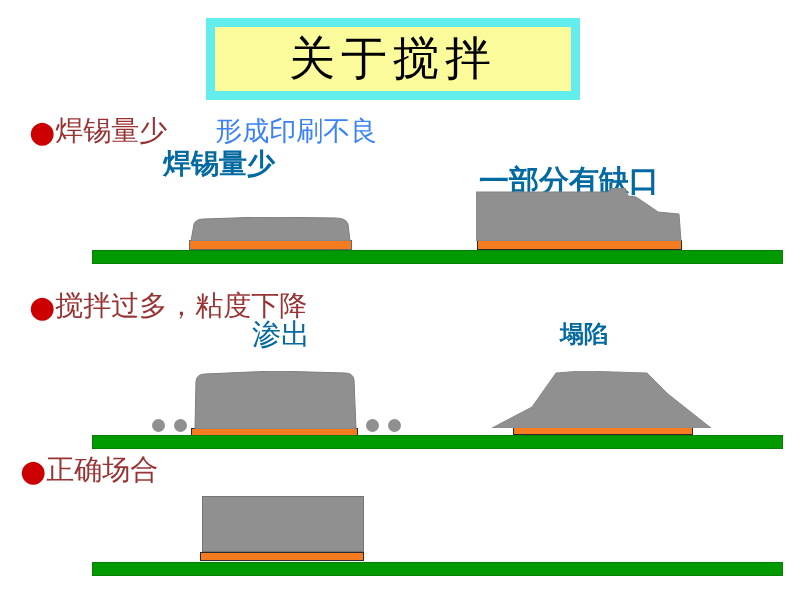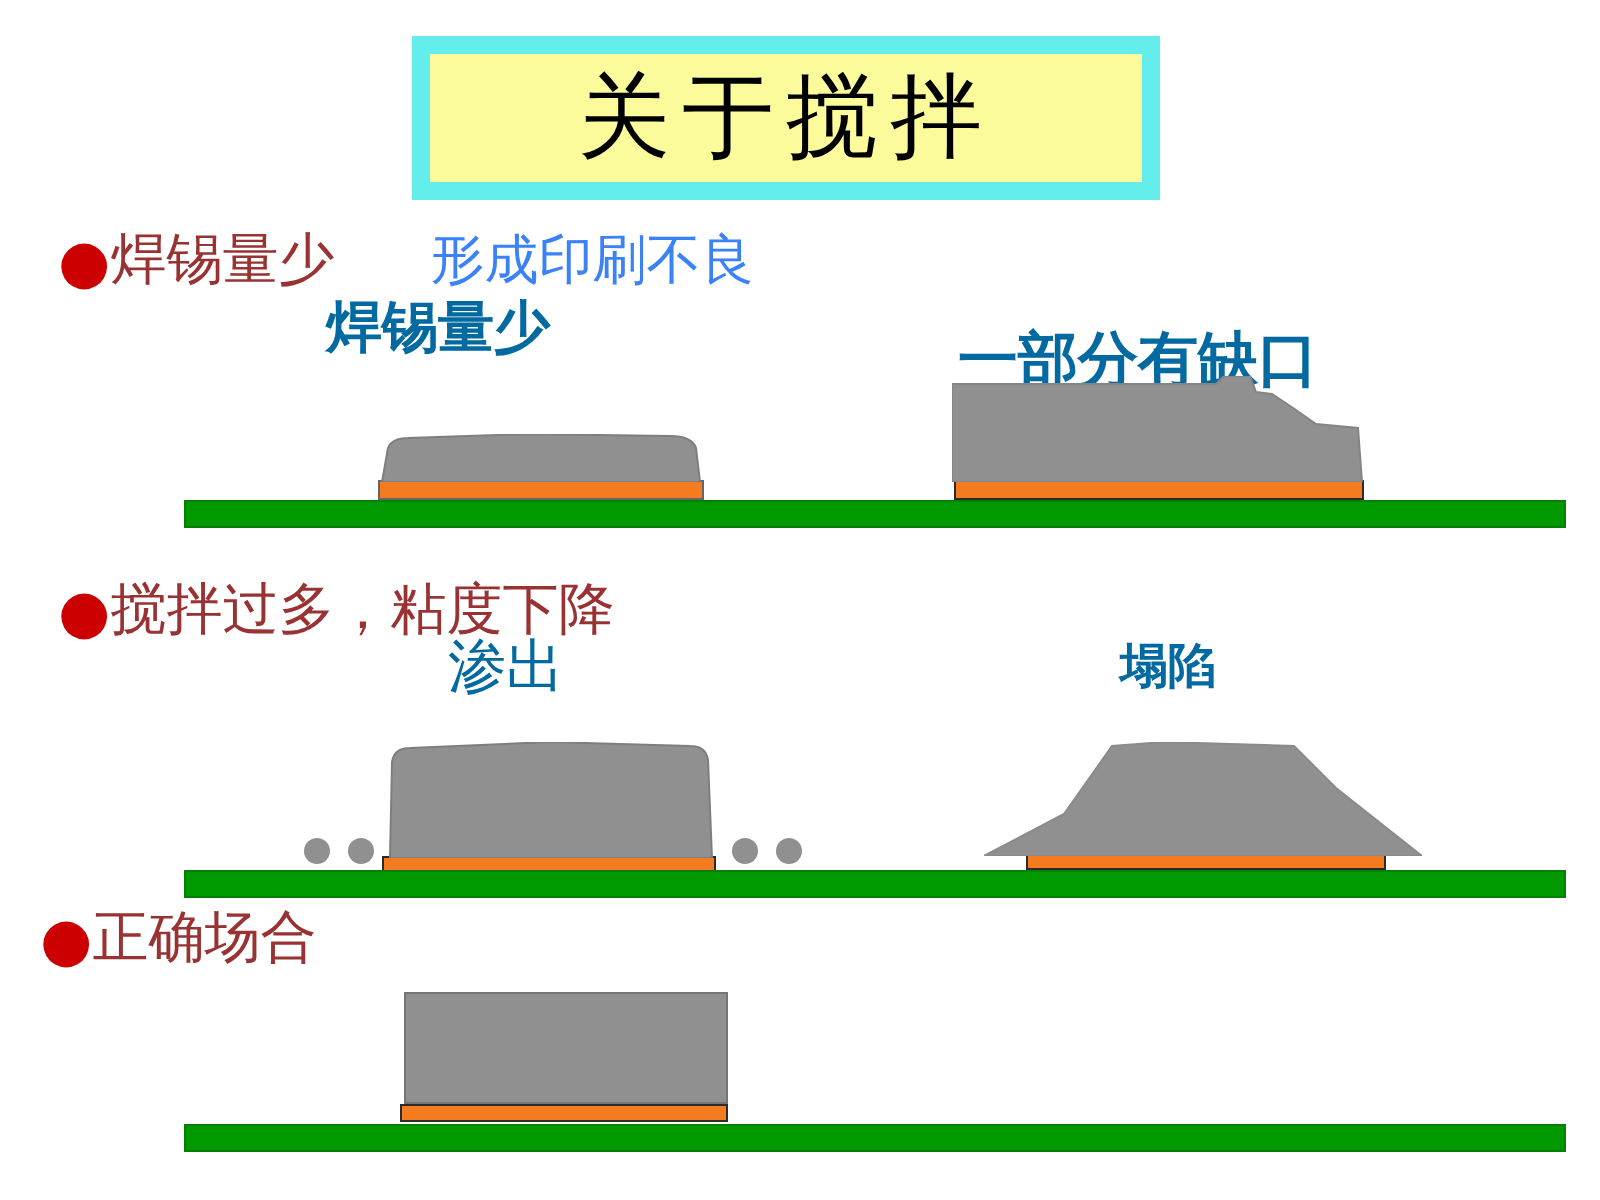--- a/index.html
+++ b/index.html
@@ -58,21 +58,21 @@
   </svg>
   <div class="pad" style="left:477px;top:240px;width:205px;height:10px;"></div>
   <svg class="paste-svg" style="left:476px;top:188px;" width="206" height="53" viewBox="0 0 206 53">
     <polygon points="0,53 0,4 132,4 136,0 149,0 152,8 160,9 172,17 182,24 203,26 205,53" fill="#909090" stroke="#848484" stroke-width="1"></polygon>
   </svg>
   <div class="pcb" style="top:250px;"></div>
 
   <div class="bullet-line" style="left:29px;top:292px;">
     <span class="bullet-dot">●</span><span class="heading-red">搅拌过多，粘度下降</span>
   </div>
-  <div class="lbl lbl-serif" style="left:224px;top:320px;font-size:29px;">渗出</div>
+  <div class="lbl lbl-serif" style="left:252px;top:320px;font-size:29px;">渗出</div>
   <div class="lbl lbl-bold" style="left:560px;top:322px;font-size:24px;">塌陷</div>
 
   <div class="pad" style="left:191px;top:428px;width:167px;height:9px;"></div>
   <svg class="paste-svg" style="left:193px;top:371px;" width="164" height="58" viewBox="0 0 164 58">
     <path d="M2,58 L3,10 Q4,3 12,3 L82,0 L152,2 Q160,2 161,9 L163,58 Z" fill="#909090" stroke="#7e7e7e" stroke-width="1"></path>
   </svg>
   <div class="dot" style="left:152px;top:419px;"></div>
   <div class="dot" style="left:174px;top:419px;"></div>
   <div class="dot" style="left:366px;top:419px;"></div>
   <div class="dot" style="left:388px;top:419px;"></div>

